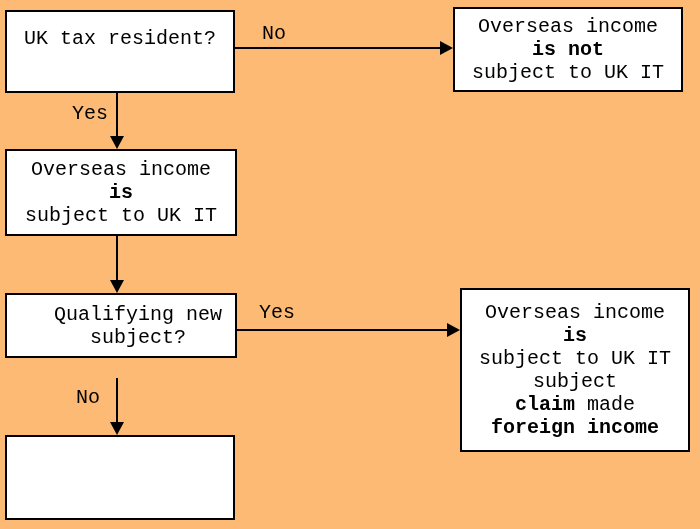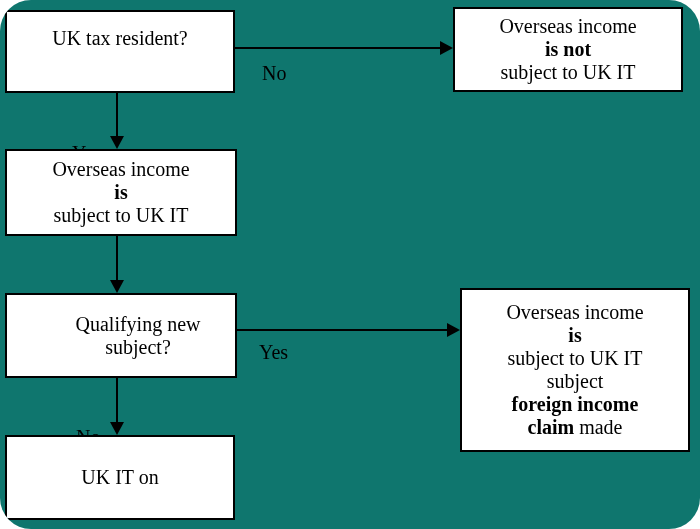--- a/index.html
+++ b/index.html
@@ -1,60 +1,59 @@
 <!DOCTYPE html>
 <html><head>
 <meta charset="utf-8">
 <style>
   html, body { margin: 0; padding: 0; background: #ffffff; }
   .canvas {
     position: relative;
     width: 700px;
     height: 529px;
-    background: #0f766e;
-    font-family: Liberation Serif, serif;
+    background: #fdba74;
+    font-family: Liberation Mono, monospace;
     font-size: 20px;
     line-height: 23px;
     color: #000000;
     overflow: hidden;
-    border-radius: 31px;
   }
   .node {
     position: absolute;
     box-sizing: border-box;
     border: 2px solid #000000;
     background: #ffffff;
     display: flex;
     flex-direction: column;
     align-items: center;
     justify-content: center;
     text-align: center;
   }
   .nline { width: 100%; }
   .bold { font-weight: bold; }
 
   
   .node-q1 { left: 5px;   top: 10px;  width: 230px; height: 83px;
              justify-content: flex-start; padding-top: 15px; }
   .node-r1 { left: 453px; top: 7px;   width: 230px; height: 85px; }
   .node-s1 { left: 5px;   top: 149px; width: 232px; height: 87px; }
-  .node-q2 { left: 5px;   top: 293px; width: 232px; height: 85px; padding-left: 34px; }
+  .node-q2 { left: 5px;   top: 293px; width: 232px; height: 65px; padding-left: 34px; }
   .node-a1 { left: 5px;   top: 435px; width: 230px; height: 85px; }
   .node-r2 { left: 460px; top: 288px; width: 230px; height: 164px; }
 
   
   .hline { position: absolute; height: 2px; background: #000000; }
   .vline { position: absolute; width: 2px;  background: #000000; }
   .arrow-right { position: absolute; width: 0; height: 0;
     border-top: 7px solid transparent; border-bottom: 7px solid transparent;
     border-left: 13px solid #000000; }
   .arrow-down { position: absolute; width: 0; height: 0;
     border-left: 7px solid transparent; border-right: 7px solid transparent;
     border-top: 13px solid #000000; }
-  .edge-label { position: absolute; white-space: nowrap; margin-top: 40px; }
+  .edge-label { position: absolute; white-space: nowrap; }
 
   .e1-line  { left: 235px; top: 47px;  width: 205px; }
   .e1-head  { left: 440px; top: 41px; }
   .e1-label { left: 262px; top: 22px; }
 
   .e2-line  { left: 116px; top: 93px;  height: 43px; }
   .e2-head  { left: 110px; top: 136px; }
   .e2-label { left: 72px;  top: 102px; }
 
   .e3-line  { left: 116px; top: 236px; height: 44px; }
@@ -107,25 +106,24 @@
 
   <div class="hline e4-line"></div>
   <div class="arrow-right e4-head"></div>
   <span class="edge-label e4-label">Yes</span>
 
   <div class="vline e5-line"></div>
   <div class="arrow-down e5-head"></div>
   <span class="edge-label e5-label">No</span>
 
   <div class="node node-a1">
-    <div class="nline">UK IT on</div>
   </div>
 
   <div class="node node-r2">
     <div class="nline">Overseas income</div>
     <div class="nline bold">is</div>
     <div class="nline">subject to UK IT</div>
     <div class="nline">subject</div>
+    <div class="nline"><span class="bold">claim</span><span> made</span></div>
     <div class="nline bold">foreign income</div>
-    <div class="nline"><span class="bold">claim</span><span> made</span></div>
   </div>
 
 </div>
 
 </body></html>

